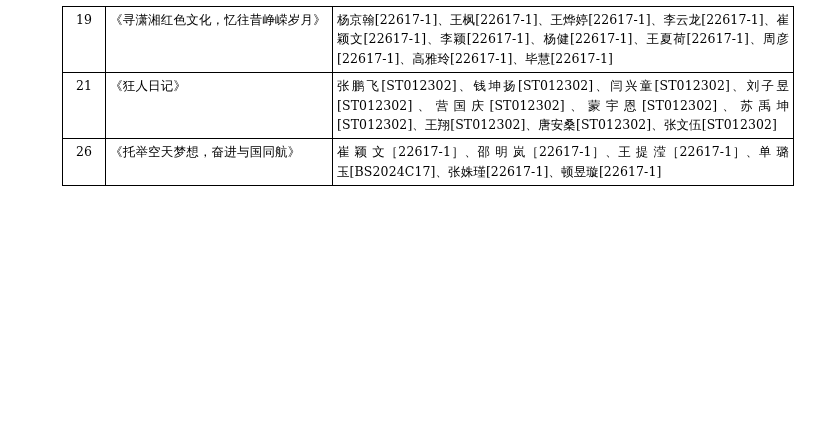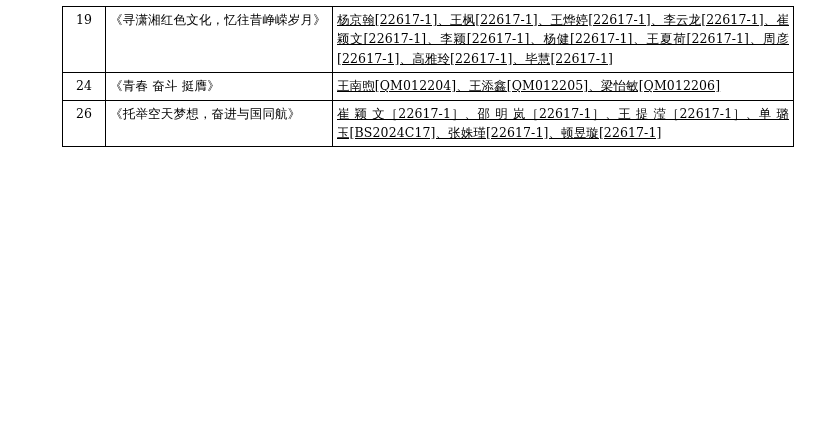--- a/index.html
+++ b/index.html
@@ -51,39 +51,38 @@
   }
   td.col-people {
     width: 452px;
     font-family: "DejaVu Serif", "Liberation Serif", serif;
     font-size: 12.5px;
     text-align: justify;
     text-justify: inter-ideograph;
     padding-left: 6px;
     padding-right: 6px;
     letter-spacing: 0.1px;
-    text-decoration: underline;
   }
   .row-tall td { line-height: 1.62; }
 </style>
 </head>
 <body>
 
 <div class="page">
   <table class="doc-table">
     <tbody>
       <tr class="row-tall">
         <td class="col-num">19</td>
         <td class="col-title">《寻潇湘红色文化，忆往昔峥嵘岁月》</td>
         <td class="col-people">杨京翰[22617-1]、王枫[22617-1]、王烨婷[22617-1]、李云龙[22617-1]、崔颖文[22617-1]、李颖[22617-1]、杨健[22617-1]、王夏荷[22617-1]、周彦[22617-1]、高雅玲[22617-1]、毕慧[22617-1]</td>
       </tr>
-      <tr>
-        <td class="col-num">24</td>
-        <td class="col-title">《青春  奋斗  挺膺》</td>
-        <td class="col-people">王南煦[QM012204]、王添鑫[QM012205]、梁怡敏[QM012206]</td>
+      <tr class="row-tall">
+        <td class="col-num">21</td>
+        <td class="col-title">《狂人日记》</td>
+        <td class="col-people">张鹏飞[ST012302]、钱坤扬[ST012302]、闫兴童[ST012302]、刘子昱[ST012302]、营国庆[ST012302]、蒙宇恩[ST012302]、苏禹坤[ST012302]、王翔[ST012302]、唐安桑[ST012302]、张文伍[ST012302]</td>
       </tr>
       <tr class="row-tall">
         <td class="col-num">26</td>
         <td class="col-title">《托举空天梦想，奋进与国同航》</td>
         <td class="col-people">崔  颖  文［22617-1］、邵  明  岚［22617-1］、王  提  滢［22617-1］、单  璐  玉[BS2024C17]、张姝瑾[22617-1]、顿昱璇[22617-1]</td>
       </tr>
     </tbody>
   </table>
 </div>
 

